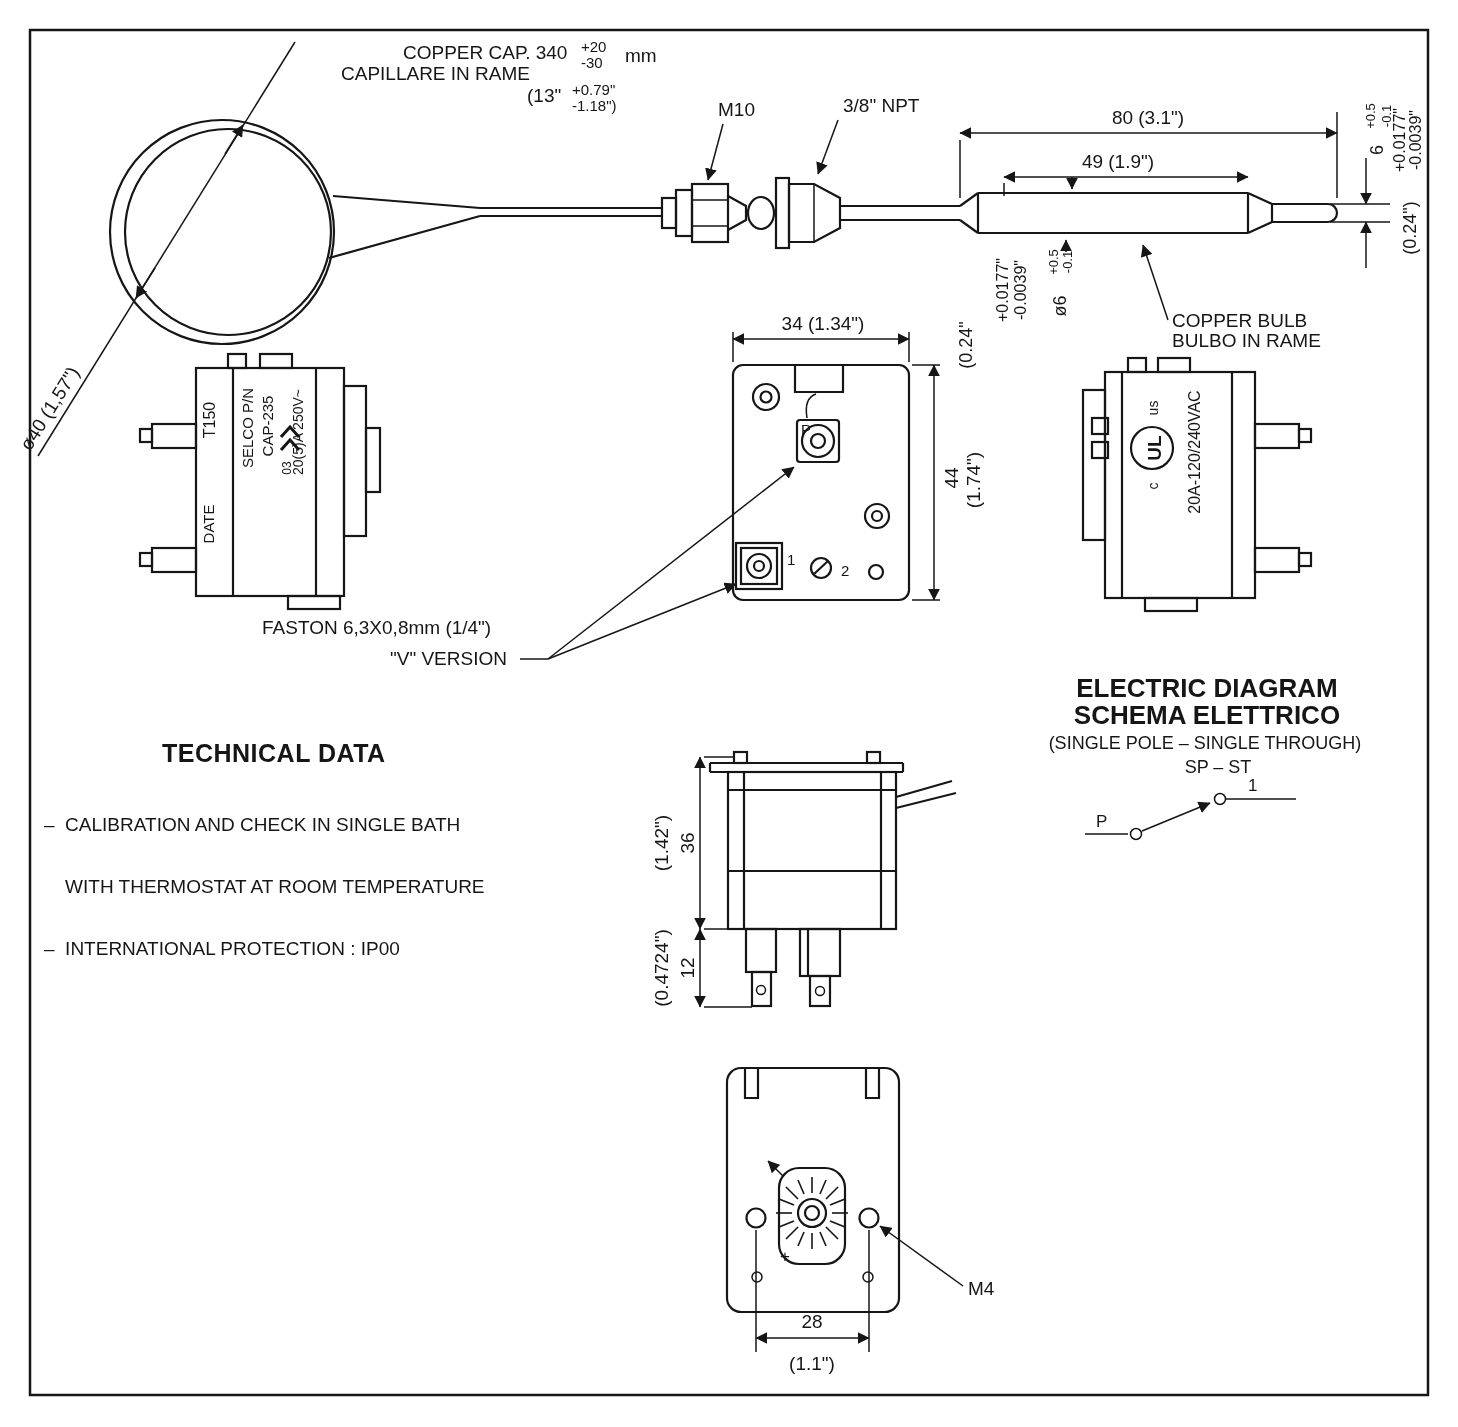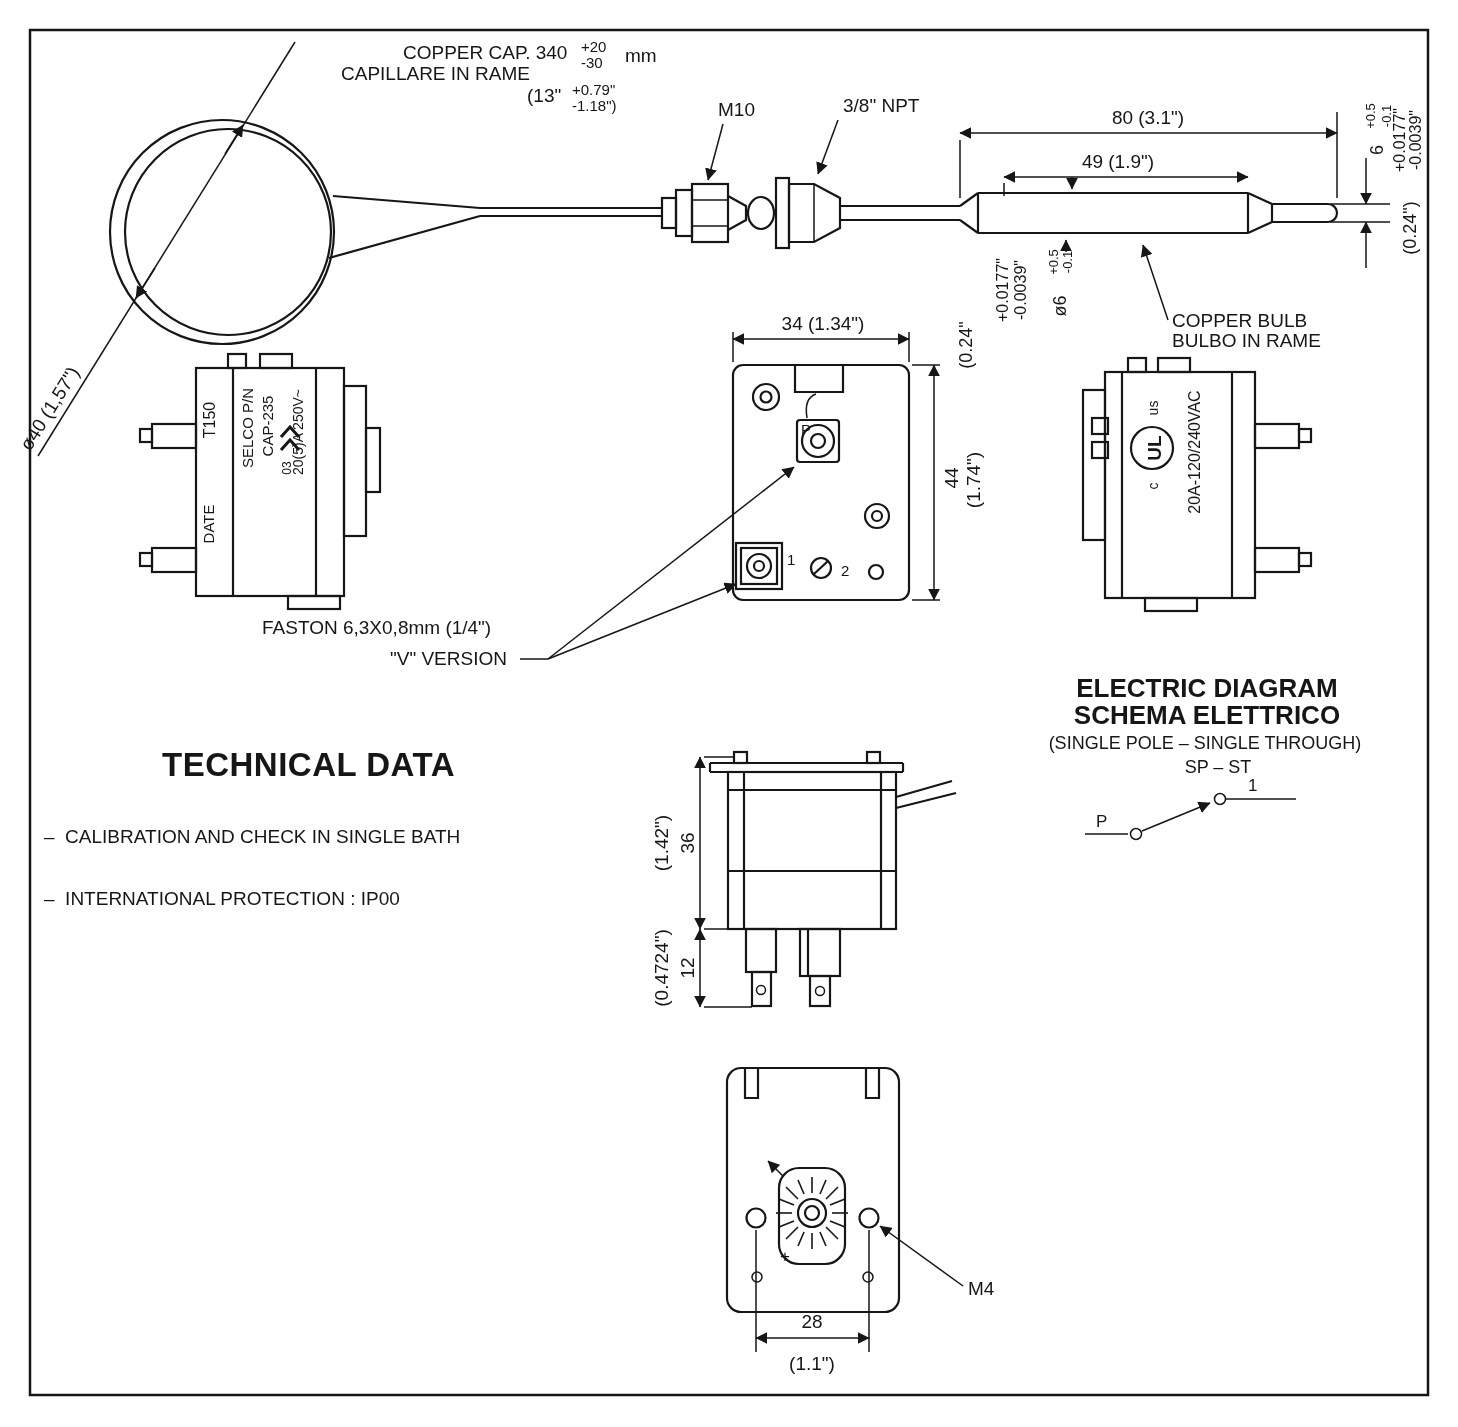--- a/index.html
+++ b/index.html
@@ -6,21 +6,21 @@
   html,body{margin:0;padding:0}
   .frame{position:relative;width:1458px;height:1427px;overflow:hidden;font-family:"Liberation Sans","DejaVu Sans",sans-serif;background:#fff}
   .drawing{position:absolute;left:0;top:0;width:1458px;height:1427px;display:block}
   svg line,svg rect,svg circle,svg ellipse,svg path,svg polyline,svg polygon{stroke:#161616;fill:none;stroke-width:2.2}
   svg .dim{stroke-width:1.5}
   svg .noline{stroke:none}
   svg .logo{stroke-width:3}
   svg .ray{stroke-width:1.6}
   svg text{stroke:none;fill:#161616;font-family:"Liberation Sans","DejaVu Sans",sans-serif}
   .technical{position:absolute;left:44px;top:702px;white-space:pre;color:#161616;font-size:19px;line-height:20.6px}
-  .tech-title{font-size:33px;font-weight:bold;letter-spacing:.5px;margin:12px 0 10px 118px}
+  .tech-title{font-size:25px;font-weight:bold;letter-spacing:.5px;margin:0 0 10px 118px}
 </style>
 </head>
 <body>
 
 <div class="frame">
 <svg class="drawing" viewBox="0 0 1458 1427">
   <defs>
     <marker id="arr" viewBox="0 0 10 10" refX="9.5" refY="5" markerWidth="8" markerHeight="8" orient="auto-start-reverse">
       <path d="M0,0L10,5L0,10z" style="fill:#161616;stroke:none"></path>
     </marker>
@@ -321,18 +321,19 @@
     <line class="dim" x1="869" y1="1230" x2="869" y2="1352"></line>
     <line class="dim" x1="756" y1="1338" x2="869" y2="1338" marker-start="url(#arr)" marker-end="url(#arr)"></line>
     <text x="812" y="1328" text-anchor="middle" font-size="19">28</text>
     <text x="812" y="1370" text-anchor="middle" font-size="19">(1.1")</text>
   </g>
 </svg>
 
 <div class="technical">
   <div class="tech-title">TECHNICAL DATA</div>
   <div class="tech-line">–  CALIBRATION AND CHECK IN SINGLE BATH</div>
+  <div class="tech-line">    WITH THERMOSTAT AT ROOM TEMPERATURE</div>
   <div class="tech-line">–  INTERNATIONAL PROTECTION : IP00</div>
   
   
   
 </div>
 </div>
 
 </body></html>

